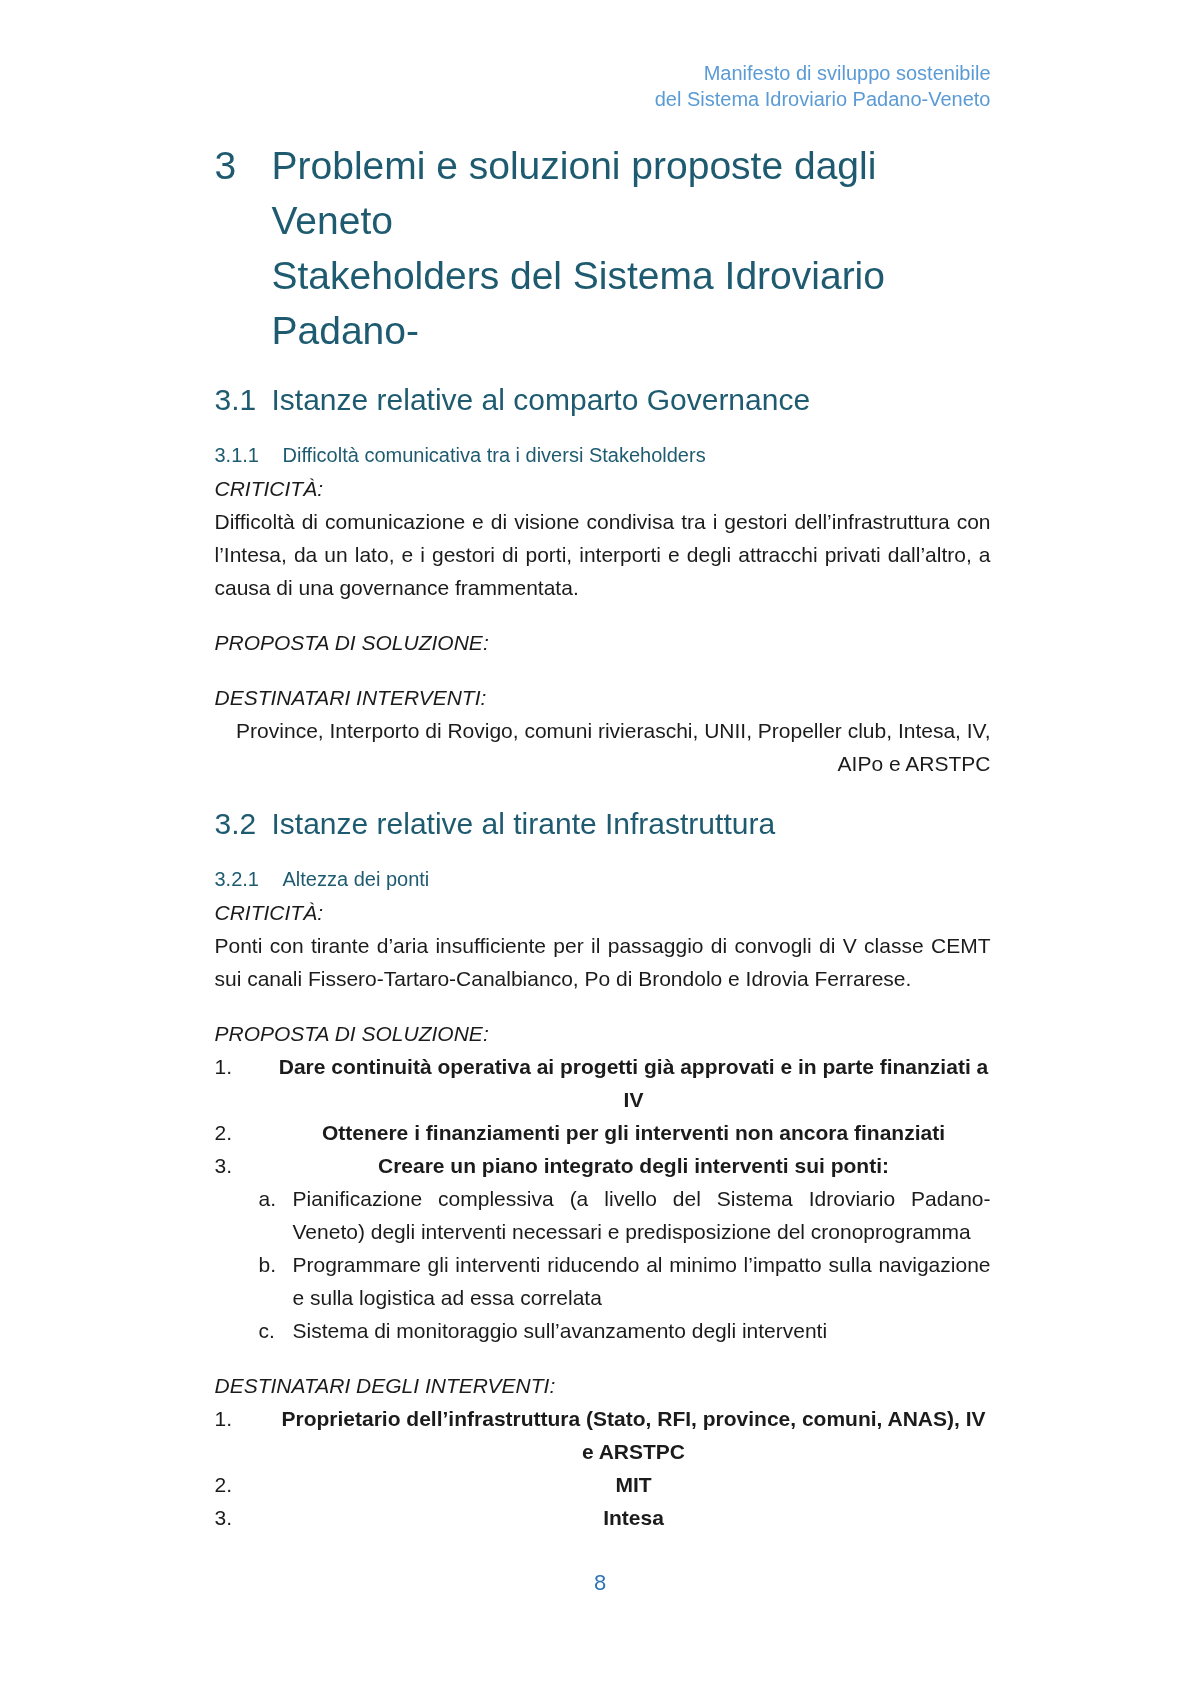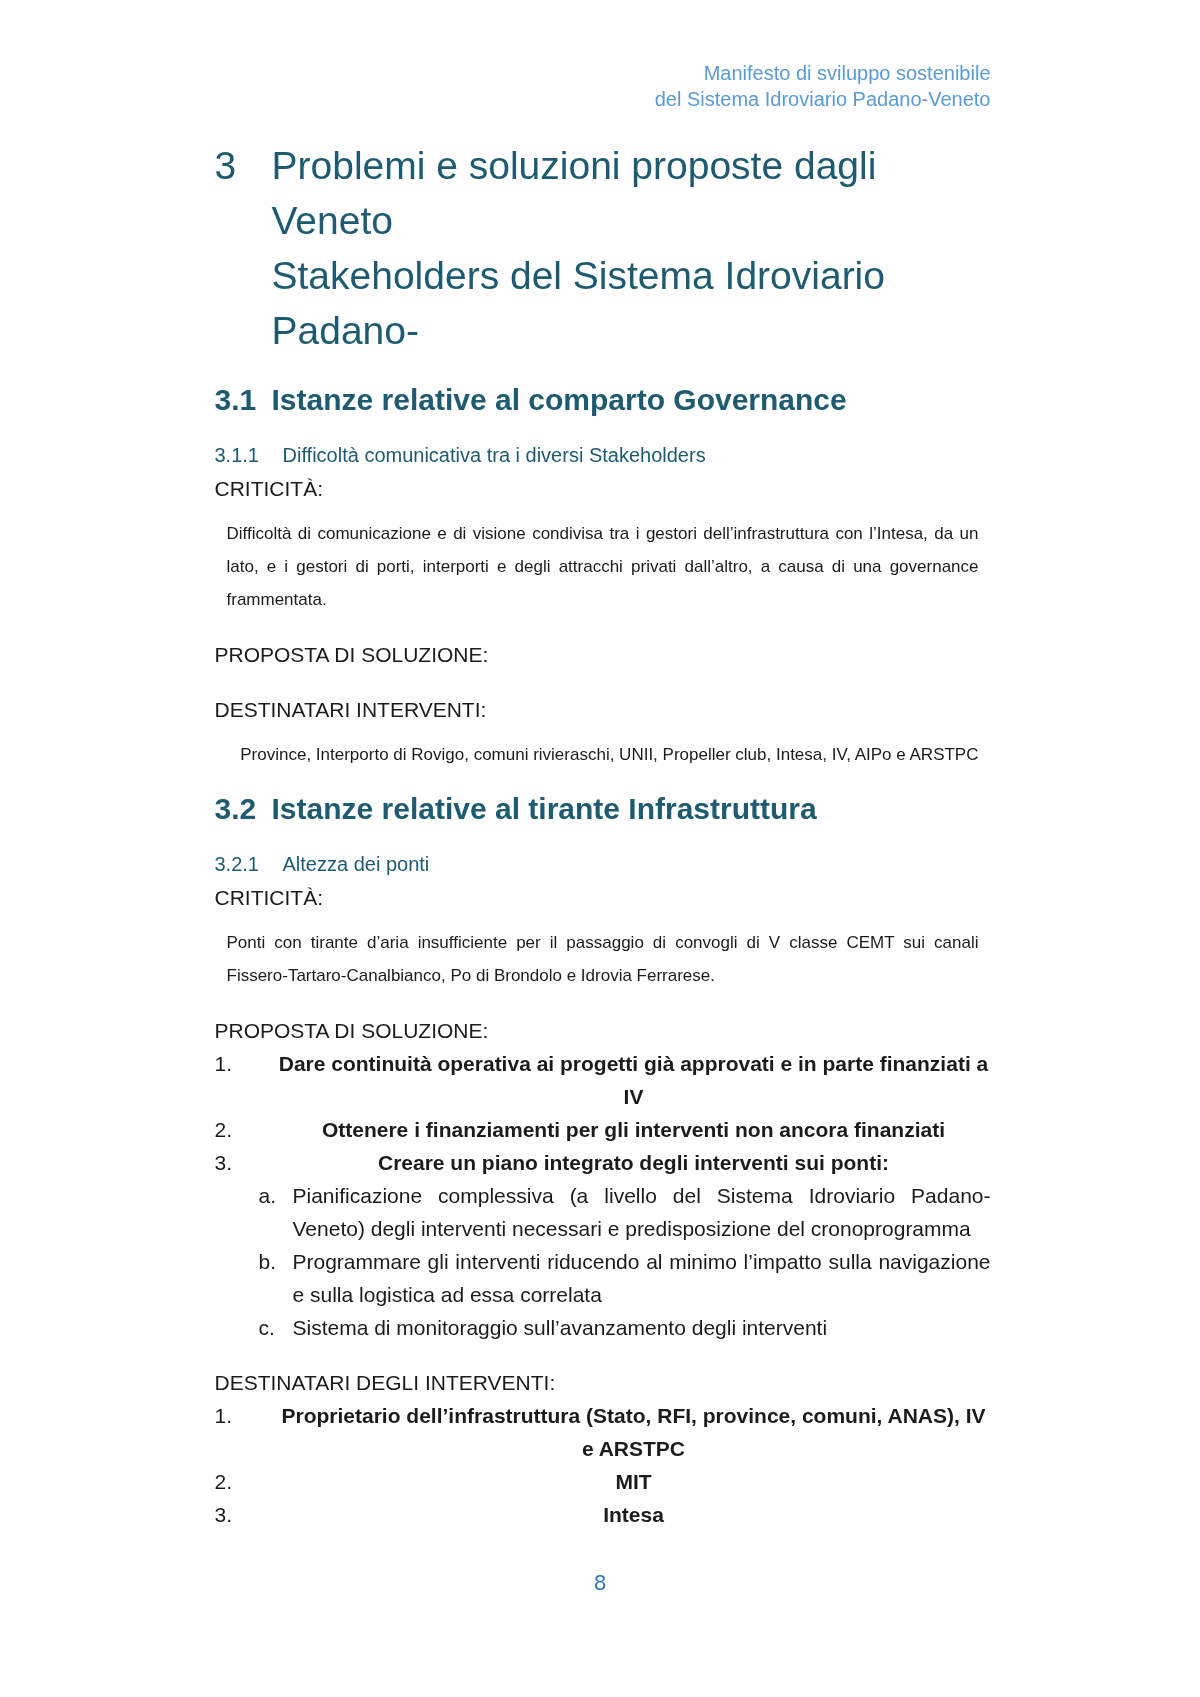--- a/index.html
+++ b/index.html
@@ -40,45 +40,46 @@
     position: absolute;
     left: 0;
     top: 0;
   }
   
   .h2 {
     display: flex;
     color: #1e5b70;
     font-size: 30px;
     line-height: 40px;
-    font-weight: 700;
+    font-weight: 400;
   }
   .h2 .h-num { flex: 0 0 57px; }
   .h2-1 { margin-top: 22px; }
-  .h2-2 { margin-top: 18px; }
+  .h2-2 { margin-top: 24px; }
   
   .h3 {
     display: flex;
     margin-top: 18px;
     color: #1e5b70;
     font-size: 20px;
     line-height: 34px;
     font-weight: 400;
   }
   .h3 .h-num { flex: 0 0 68px; }
   
   .block { margin: 0; }
   .block + .block { margin-top: 22px; }
   .label-line {
     font-size: 21px;
     line-height: 33px;
+    font-style: italic;
   }
   .body-par {
-    margin: 12px;
-    font-size: 17px;
+    margin: 0;
+    font-size: 21px;
     line-height: 33px;
     text-align: justify;
   }
   .body-par.no-justify { text-align: right; }
   
   .olist { font-size: 21px; line-height: 33px; }
   .ol-row { display: flex; }
   .ol-row .marker { flex: 0 0 62px; }
   .ol-row .itext { flex: 1; text-align: center; font-weight: bold; }
   .ol-sub { display: flex; margin-left: 44px; }

